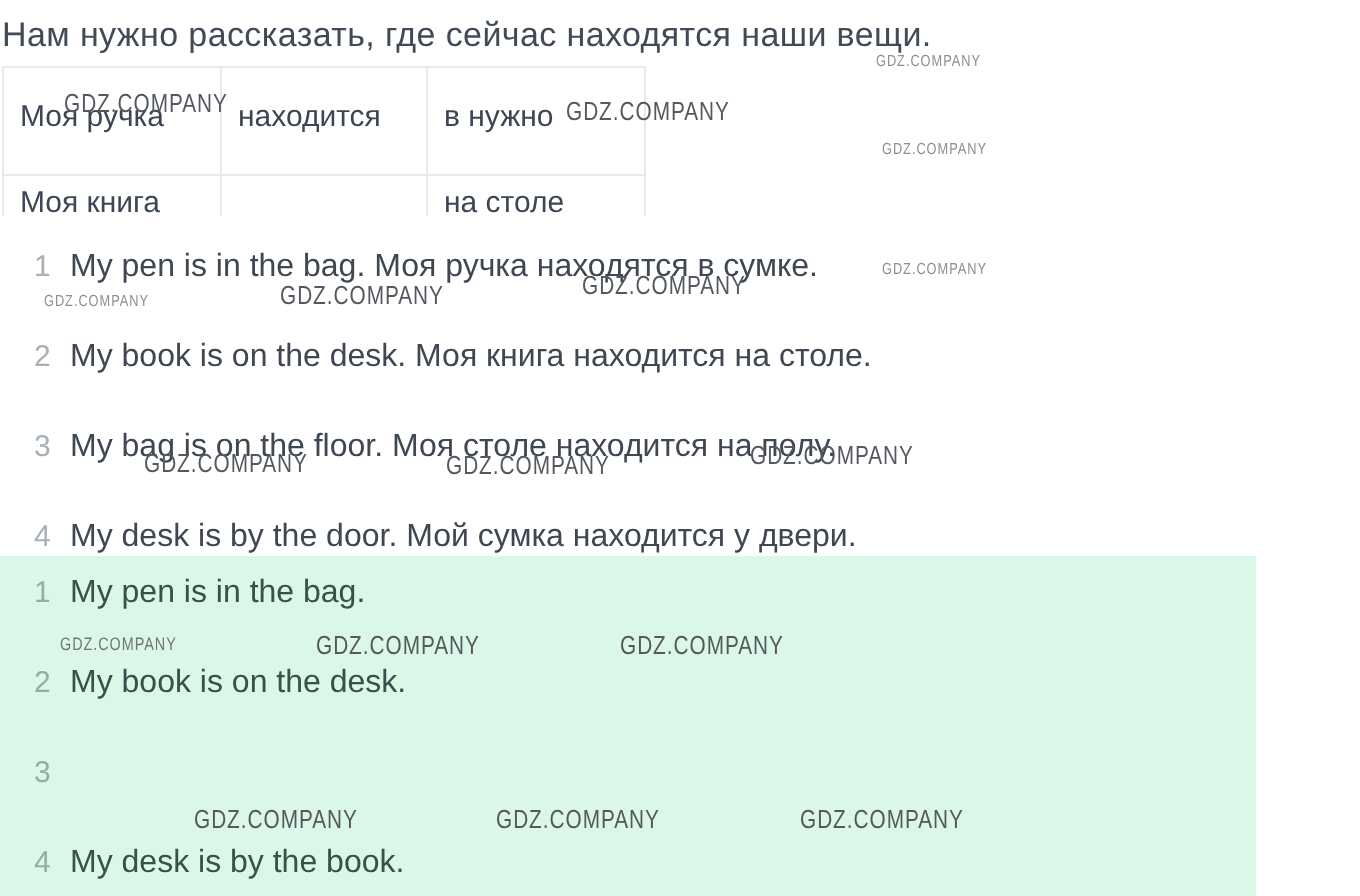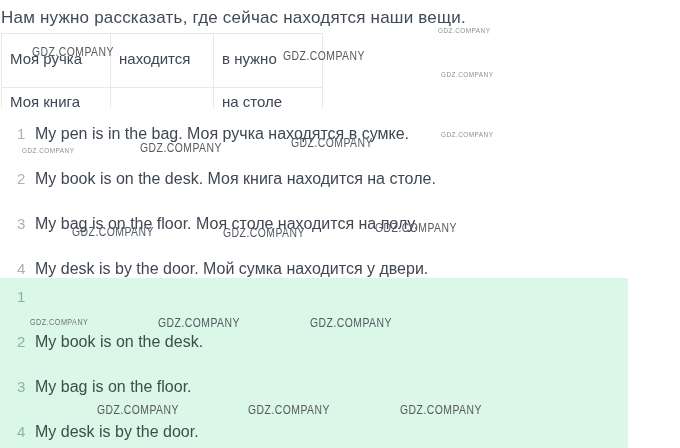--- a/index.html
+++ b/index.html
@@ -104,32 +104,32 @@
   </div>
   <div class="item" style="top:259px">
     <span class="num">4</span>
     <span>My desk is by the door. Мой сумка находится у двери.</span>
   </div>
 
   <div class="green-block"></div>
 
   <div class="item green-item" style="top:287px">
     <span class="num">1</span>
+    <span>My pen is in the bag.</span>
   </div>
   <div class="item green-item" style="top:332px">
     <span class="num">2</span>
     <span>My book is on the desk.</span>
   </div>
   <div class="item green-item" style="top:377px">
     <span class="num">3</span>
-    <span>My bag is on the floor.</span>
   </div>
   <div class="item green-item" style="top:422px">
     <span class="num">4</span>
-    <span>My desk is by the door.</span>
+    <span>My desk is by the book.</span>
   </div>
 
   <span class="wm md" style="left:32px;  top:44px">GDZ.COMPANY</span>
   <span class="wm md" style="left:283px; top:48px">GDZ.COMPANY</span>
   <span class="wm sm" style="left:438px; top:26px">GDZ.COMPANY</span>
   <span class="wm sm" style="left:441px; top:70px">GDZ.COMPANY</span>
 
   <span class="wm sm" style="left:441px; top:130px">GDZ.COMPANY</span>
   <span class="wm md" style="left:291px; top:135px">GDZ.COMPANY</span>
   <span class="wm md" style="left:140px; top:140px">GDZ.COMPANY</span>

